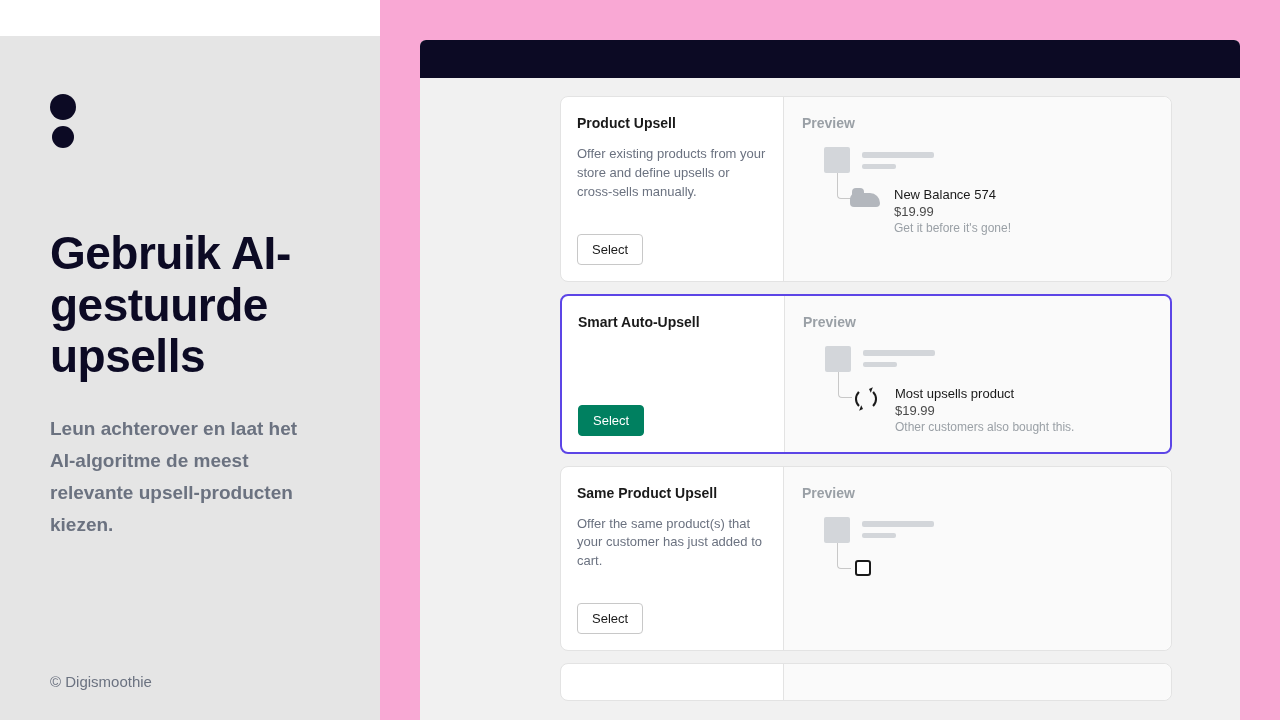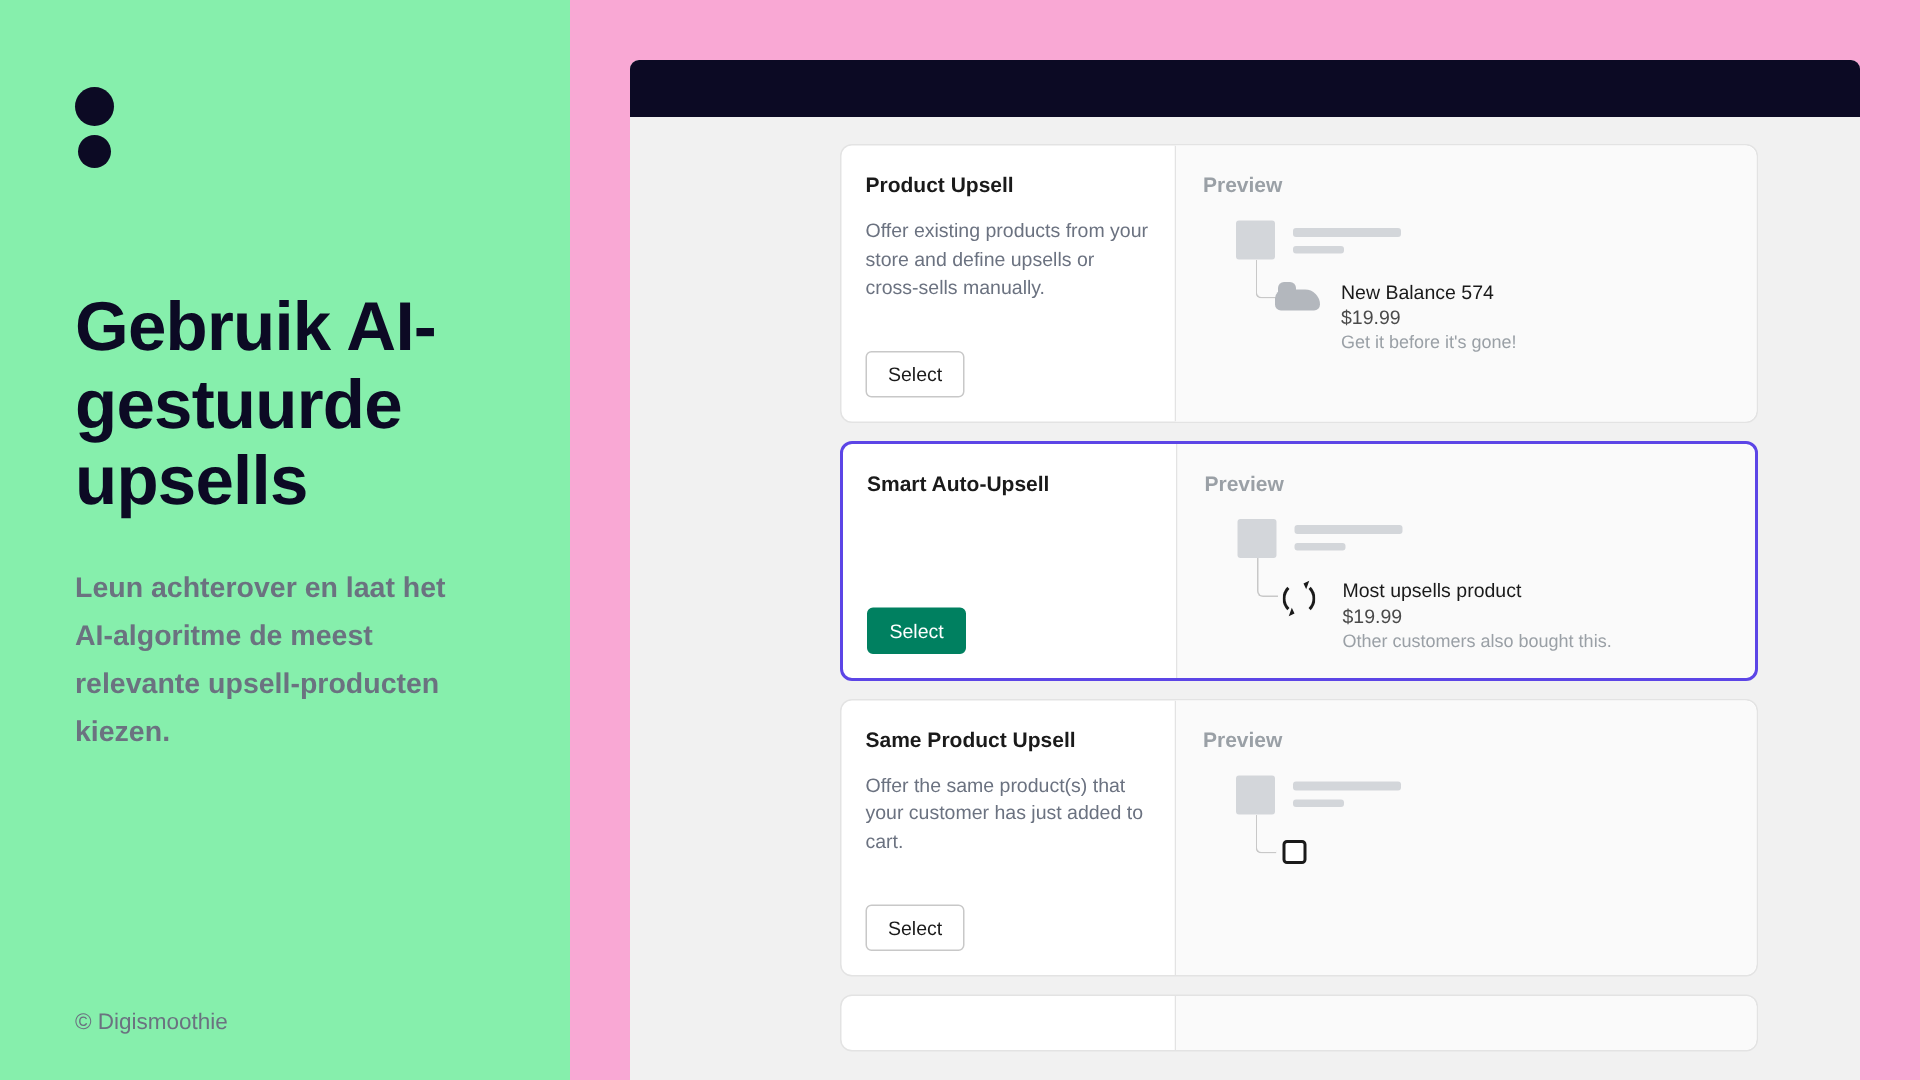--- a/index.html
+++ b/index.html
@@ -1,18 +1,18 @@
 <!DOCTYPE html>
 <html><head>
 <meta charset="utf-8">
 <style>
   * { box-sizing: border-box; margin: 0; padding: 0; }
   html, body { width: 1280px; height: 720px; overflow: hidden; font-family: -apple-system, BlinkMacSystemFont, "Segoe UI", Helvetica, Arial, sans-serif; }
   .page { display: flex; width: 1280px; height: 720px; }
-  .left { width: 380px; background: #86efac; padding: 58px 76px 0 50px; position: relative; }
+  .left { width: 380px; background: #e5e5e5; padding: 58px 76px 0 50px; position: relative; margin-top: 36px; }
   .logo { margin-bottom: 80px; }
   .logo .dot1 { width: 26px; height: 26px; border-radius: 50%; background: #0c0a24; margin-bottom: 6px; }
   .logo .dot2 { width: 22px; height: 22px; border-radius: 50%; background: #0c0a24; margin-left: 2px; }
   .headline { font-size: 46px; font-weight: 800; line-height: 1.12; color: #0c0a24; letter-spacing: -0.5px; margin-bottom: 30px; }
   .subhead { font-size: 19px; line-height: 1.7; color: #6b7280; font-weight: 700; }
   .copyright { position: absolute; bottom: 30px; left: 50px; font-size: 15px; color: #6b7280; }
   .right { flex: 1; background: #f9a8d4; padding: 0 40px 16px 40px; position: relative; }
   .app-window { position: absolute; top: 40px; left: 40px; right: 40px; bottom: 0; background: #f1f1f1; border-radius: 6px 6px 0 0; overflow: hidden; }
   .app-topbar { height: 38px; background: #0c0a24; }
   .cards { padding: 18px 68px 0 140px; display: flex; flex-direction: column; gap: 12px; }

